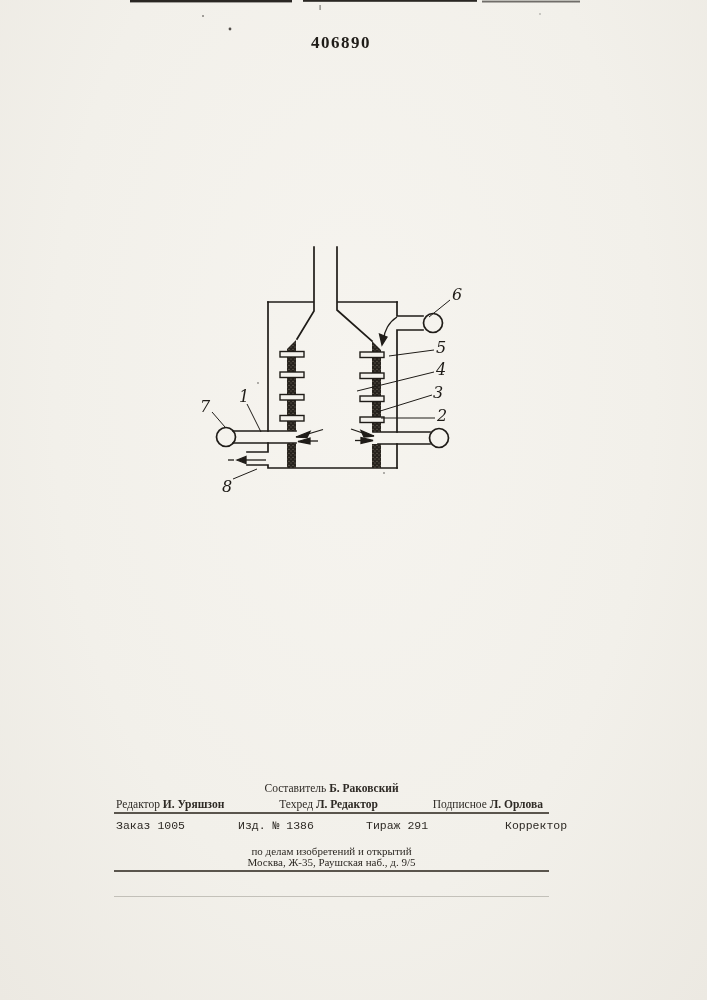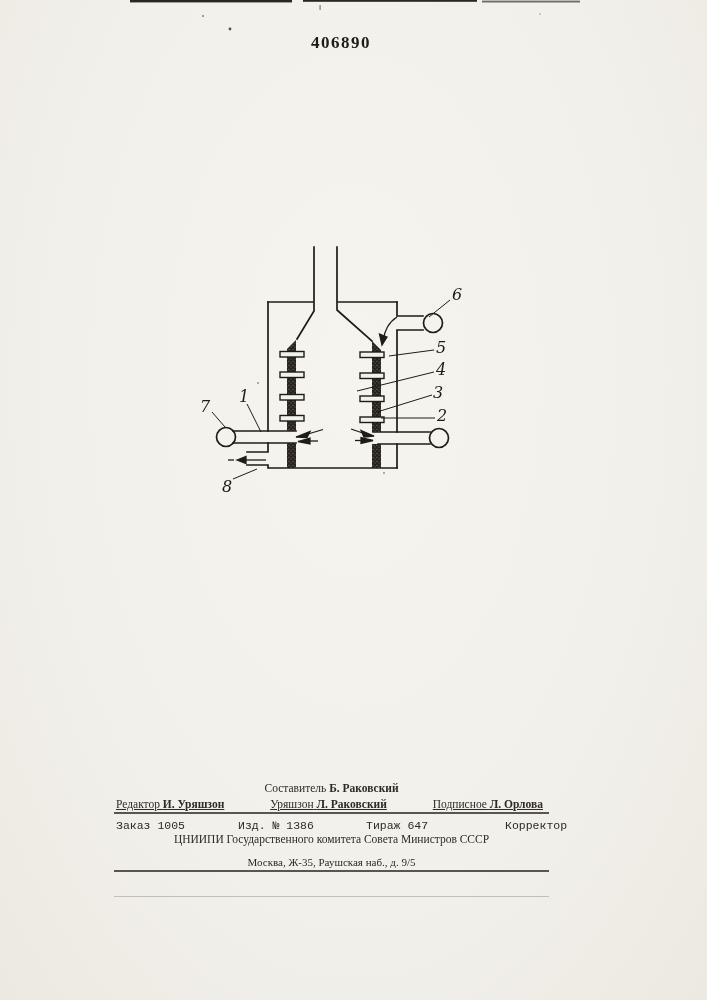--- a/index.html
+++ b/index.html
@@ -17,21 +17,21 @@
     position:absolute;left:311px;top:33px;
     font-size:17px;font-weight:bold;letter-spacing:1.5px;color:#201d19;
   }
   .fig-svg{position:absolute;left:0;top:0;}
   
   .footer{position:absolute;left:0;top:0;width:707px;height:1000px;font-size:11.5px;color:#2e2a25;}
   .f-center{position:absolute;left:115px;width:433px;text-align:center;}
   .compiler{top:782px;}
   .staff-row{
     position:absolute;left:116px;top:798px;width:427px;
-    display:flex;justify-content:space-between;align-items:baseline;text-decoration:underline;
+    display:flex;justify-content:space-between;align-items:baseline;
   }
   .bold{font-weight:bold;}
   .rule{position:absolute;left:114px;width:435px;background:#5a554d;}
   .rule-1{top:812px;height:2px;}
   .rule-2{top:870px;height:1.5px;}
   .rule-3{top:896px;height:1px;opacity:.3;}
   .print-item{position:absolute;top:819px;font-size:11.5px;font-family:Liberation Mono, monospace;}
   .pi-0{left:116px;} .pi-1{left:238px;} .pi-2{left:366px;} .pi-3{left:505px;}
   .org-1{top:833px;font-size:11.5px;}
   .org-2{top:845px;font-size:11px;}
@@ -167,37 +167,37 @@
       <span>Составитель</span>
       <span class="bold">Б. Раковский</span>
     </div>
 
     <div class="staff-row">
       <span>
         <span>Редактор</span>
         <span class="bold">И. Уряшзон</span>
       </span>
       <span>
-        <span>Уряшзон</span>
-        <span class="bold">Л. Раковский</span>
+        <span>Техред</span>
+        <span class="bold">Л. Редактор</span>
       </span>
       <span>
         <span>Подписное</span>
         <span class="bold">Л. Орлова</span>
       </span>
     </div>
 
     <div class="rule rule-1"></div>
 
     <span class="print-item pi-0">Заказ 1005</span>
     <span class="print-item pi-1">Изд. № 1386</span>
-    <span class="print-item pi-2">Тираж 647</span>
+    <span class="print-item pi-2">Тираж 291</span>
     <span class="print-item pi-3">Корректор</span>
 
-    <div class="f-center org-1">ЦНИИПИ Государственного комитета Совета Министров СССР</div>
+    <div class="f-center org-2">по делам изобретений и открытий</div>
     <div class="f-center org-3">Москва, Ж-35, Раушская наб., д. 9/5</div>
 
     <div class="rule rule-2"></div>
 
 
     <div class="rule rule-3"></div>
   </div>
 
 </div>
 

